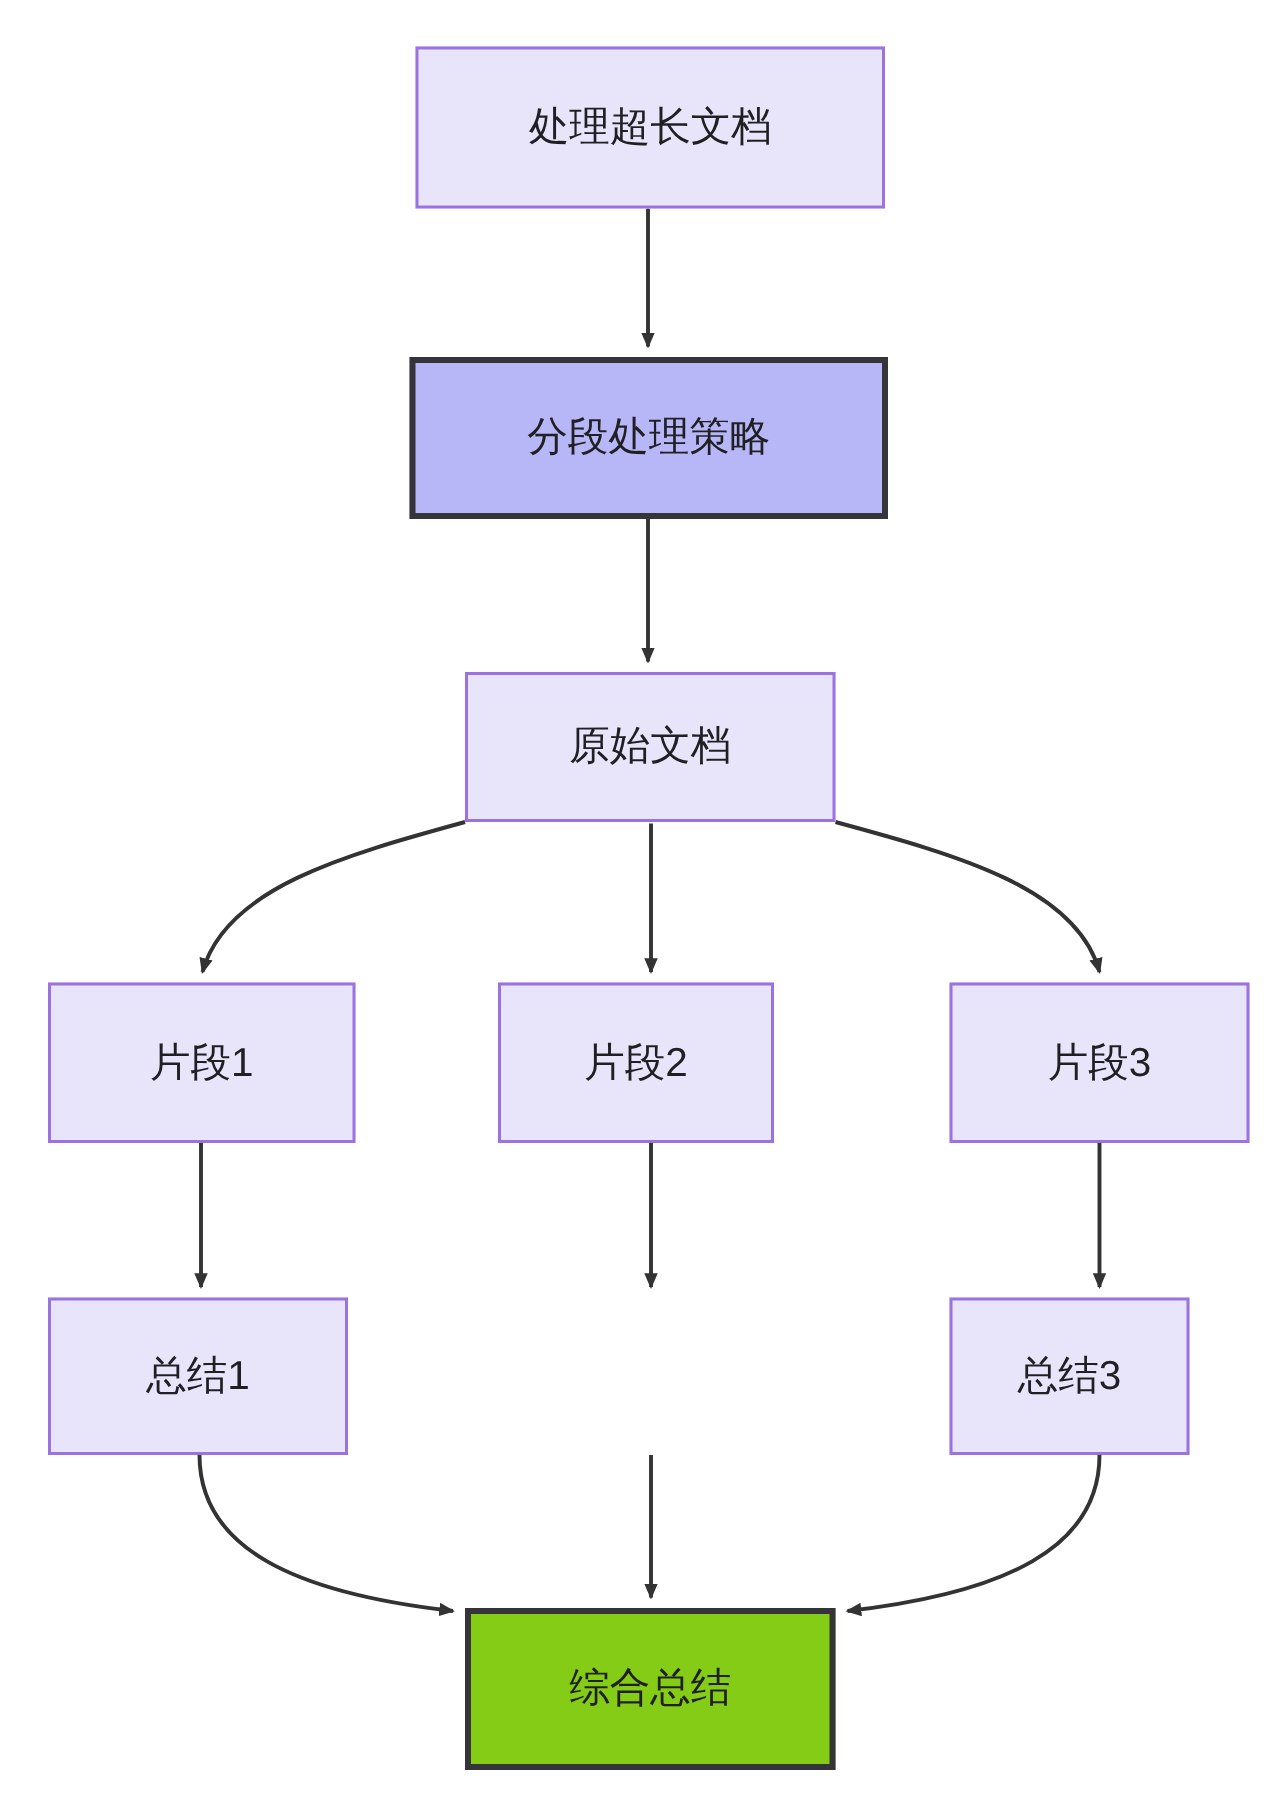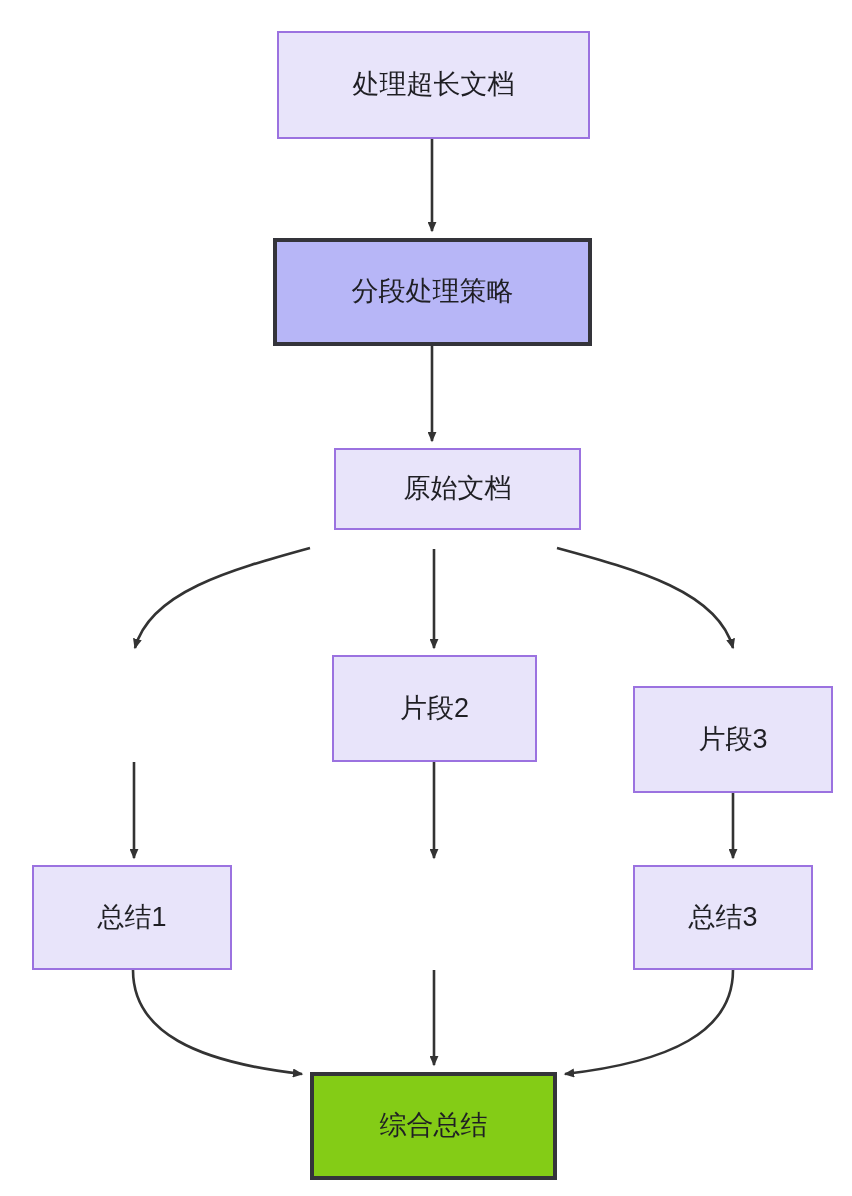--- a/index.html
+++ b/index.html
@@ -49,27 +49,27 @@
     font-size: 27px;
   }
   .node-final {
     background: #84cc16;
     border: 4px solid #34343a;
     font-size: 27px;
   }
   
   #node-long-doc      { left: 277px; top: 31px;   width: 313px; height: 108px; }
   #node-chunk-strategy{ left: 273px; top: 238px;  width: 319px; height: 108px; }
-  #node-source-doc    { left: 310px; top: 448px;  width: 247px; height: 82px; margin-left: 24px; }
+  #node-source-doc    { left: 310px; top: 448px;  width: 247px; height: 100px; }
   #node-fragment-1    { left: 32px;  top: 655px;  width: 205px; height: 107px; }
-  #node-fragment-2    { left: 332px; top: 655px;  width: 205px; height: 107px; }
-  #node-fragment-3    { left: 633px; top: 686px;  width: 200px; height: 107px; }
+  #node-fragment-2    { left: 332px; top: 655px;  width: 184px; height: 107px; }
+  #node-fragment-3    { left: 633px; top: 655px;  width: 200px; height: 107px; }
   #node-summary-1     { left: 32px;  top: 865px;  width: 200px; height: 105px; }
   #node-summary-2     { left: 332px; top: 865px;  width: 205px; height: 105px; }
-  #node-summary-3     { left: 633px; top: 865px;  width: 180px; height: 105px; }
+  #node-summary-3     { left: 633px; top: 865px;  width: 160px; height: 105px; }
   #node-final-summary { left: 310px; top: 1072px; width: 247px; height: 108px; }
 </style>
 </head>
 <body>
 
 <div id="diagram-canvas">
 
   <svg id="edge-layer" viewBox="0 0 852 1196" width="852" height="1196" xmlns="http://www.w3.org/2000/svg">
     <defs>
       <marker id="arrowhead" markerWidth="11" markerHeight="9" refX="9.2" refY="4.5" orient="auto" markerUnits="userSpaceOnUse">
@@ -105,20 +105,23 @@
   </div>
 
   <div class="node node-strong" id="node-chunk-strategy">
     <span>分段处理策略</span>
   </div>
 
   <div class="node node-plain" id="node-source-doc">
     <span>原始文档</span>
   </div>
 
+  <div class="node node-plain" id="node-fragment-1">
+    <span>片段1</span>
+  </div>
 
   <div class="node node-plain" id="node-fragment-2">
     <span>片段2</span>
   </div>
 
   <div class="node node-plain" id="node-fragment-3">
     <span>片段3</span>
   </div>
 
   <div class="node node-plain" id="node-summary-1">

